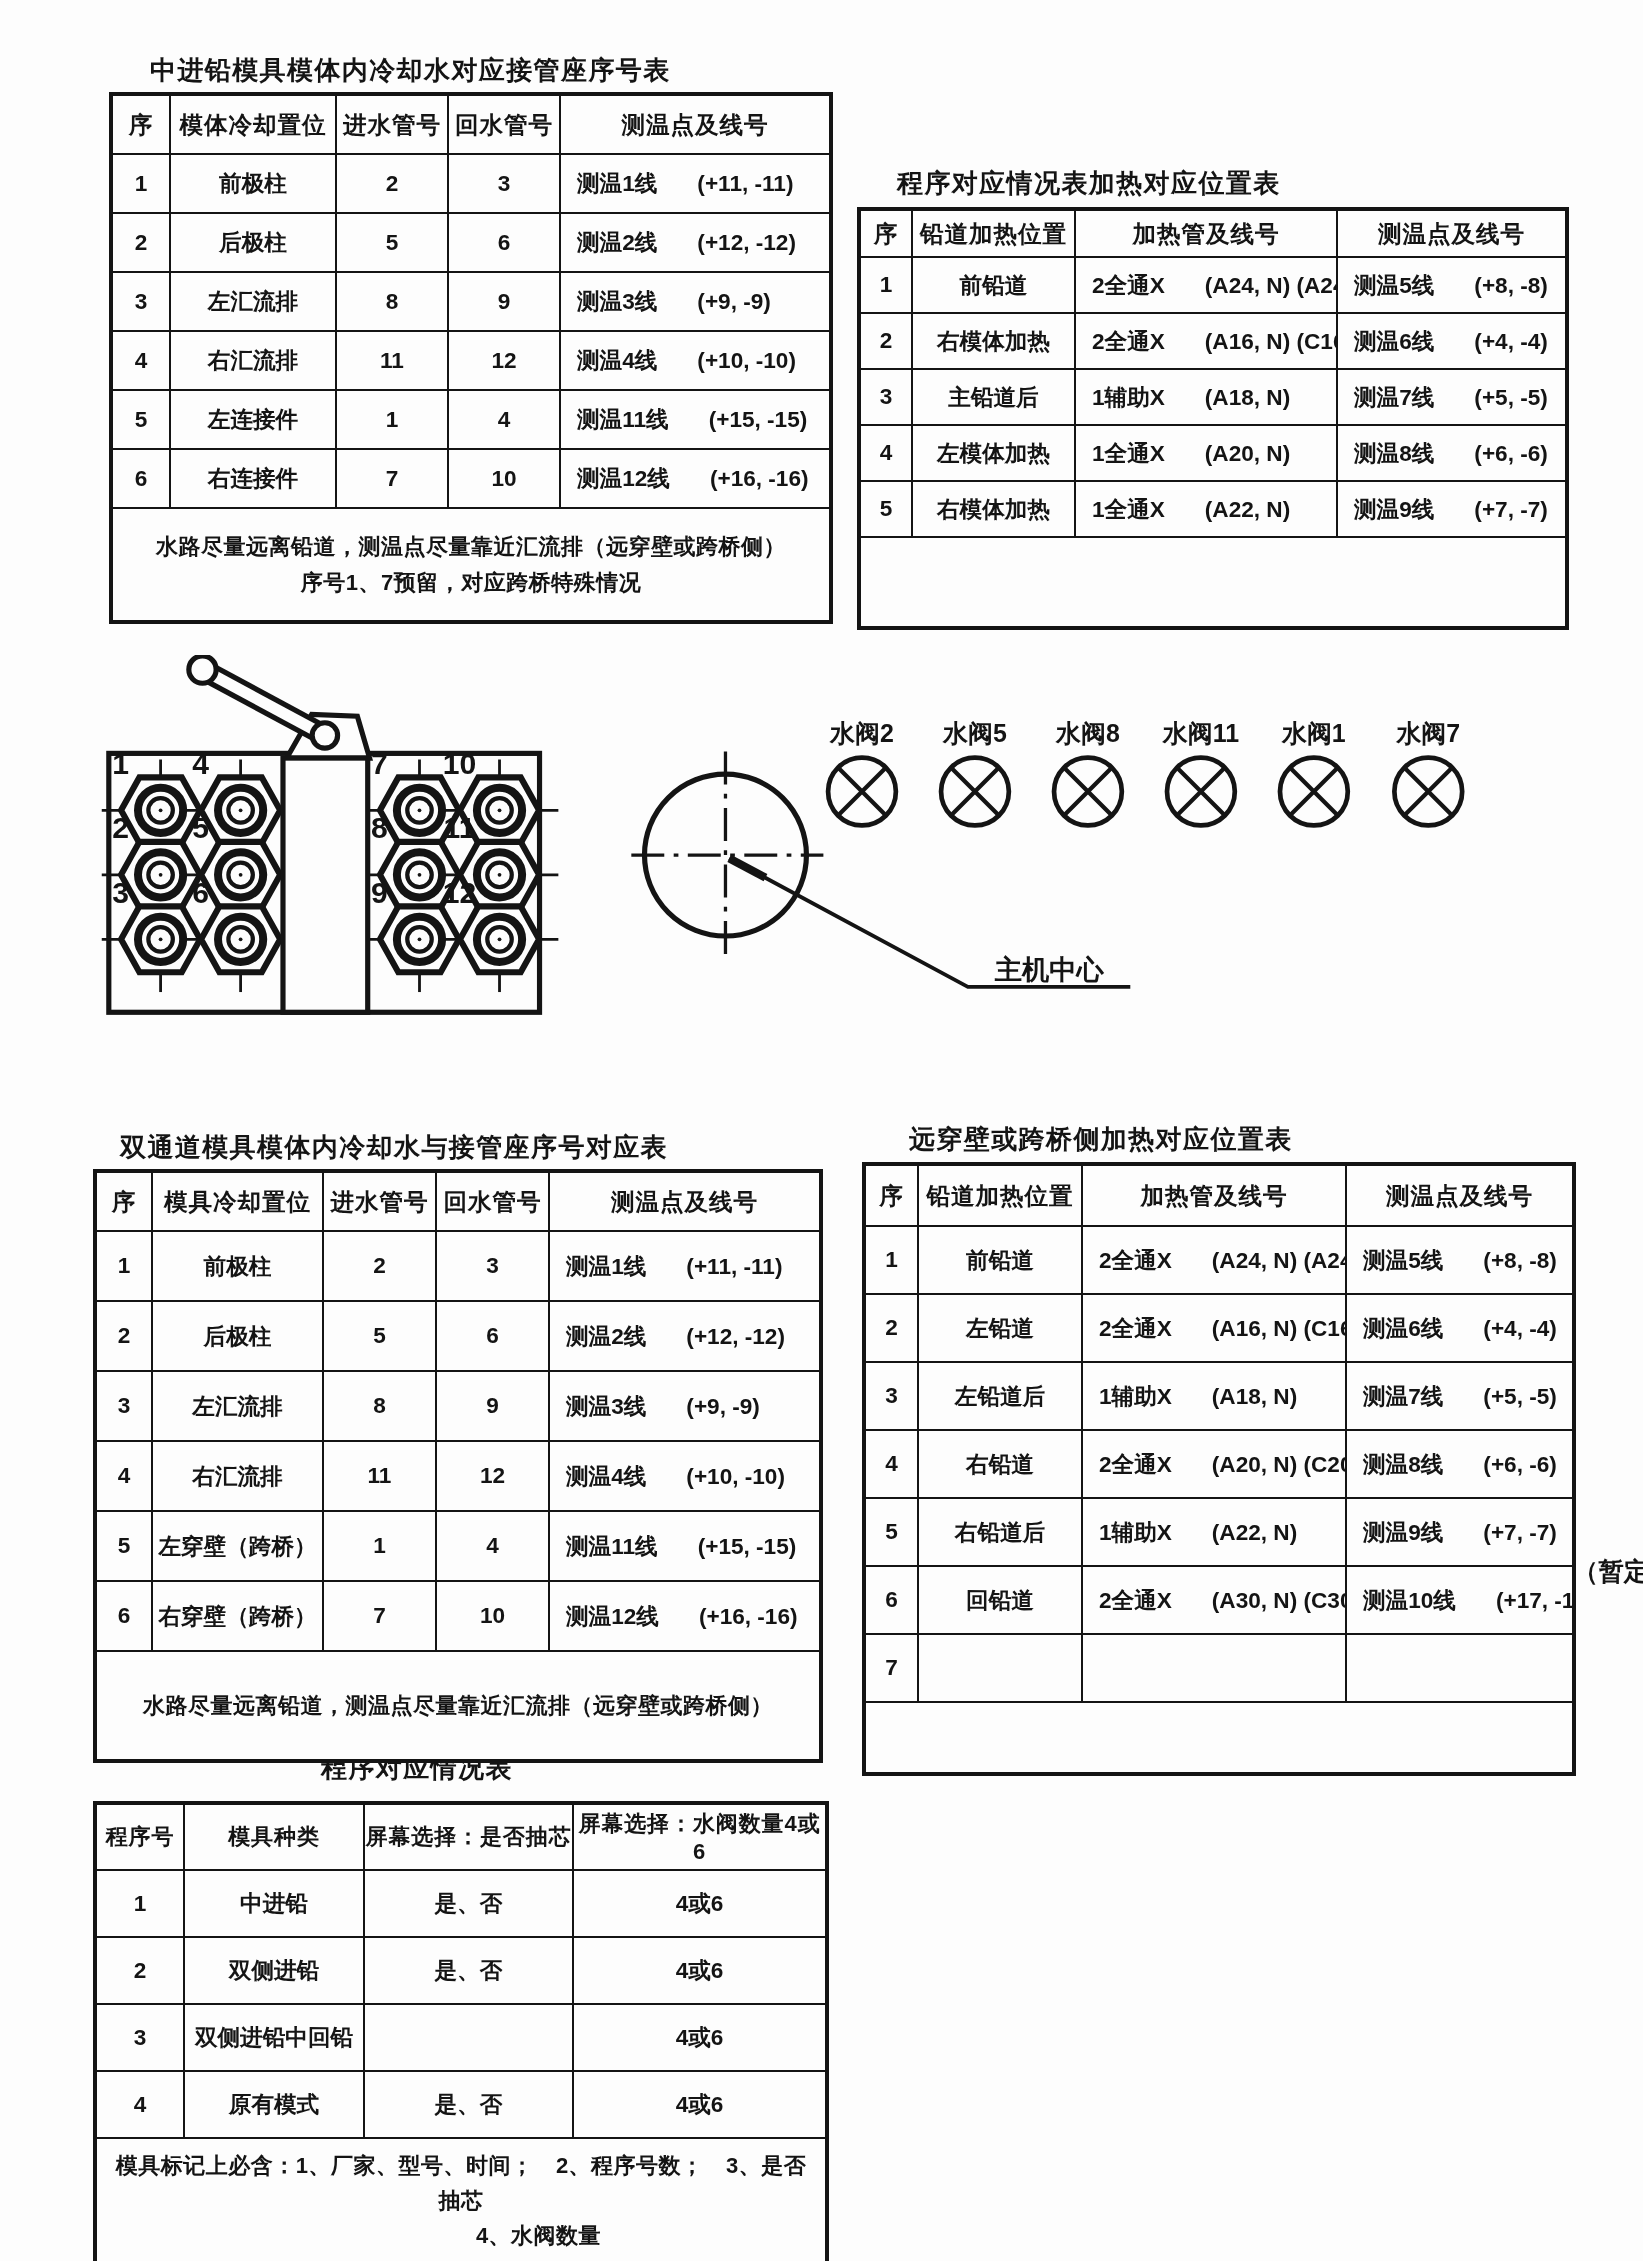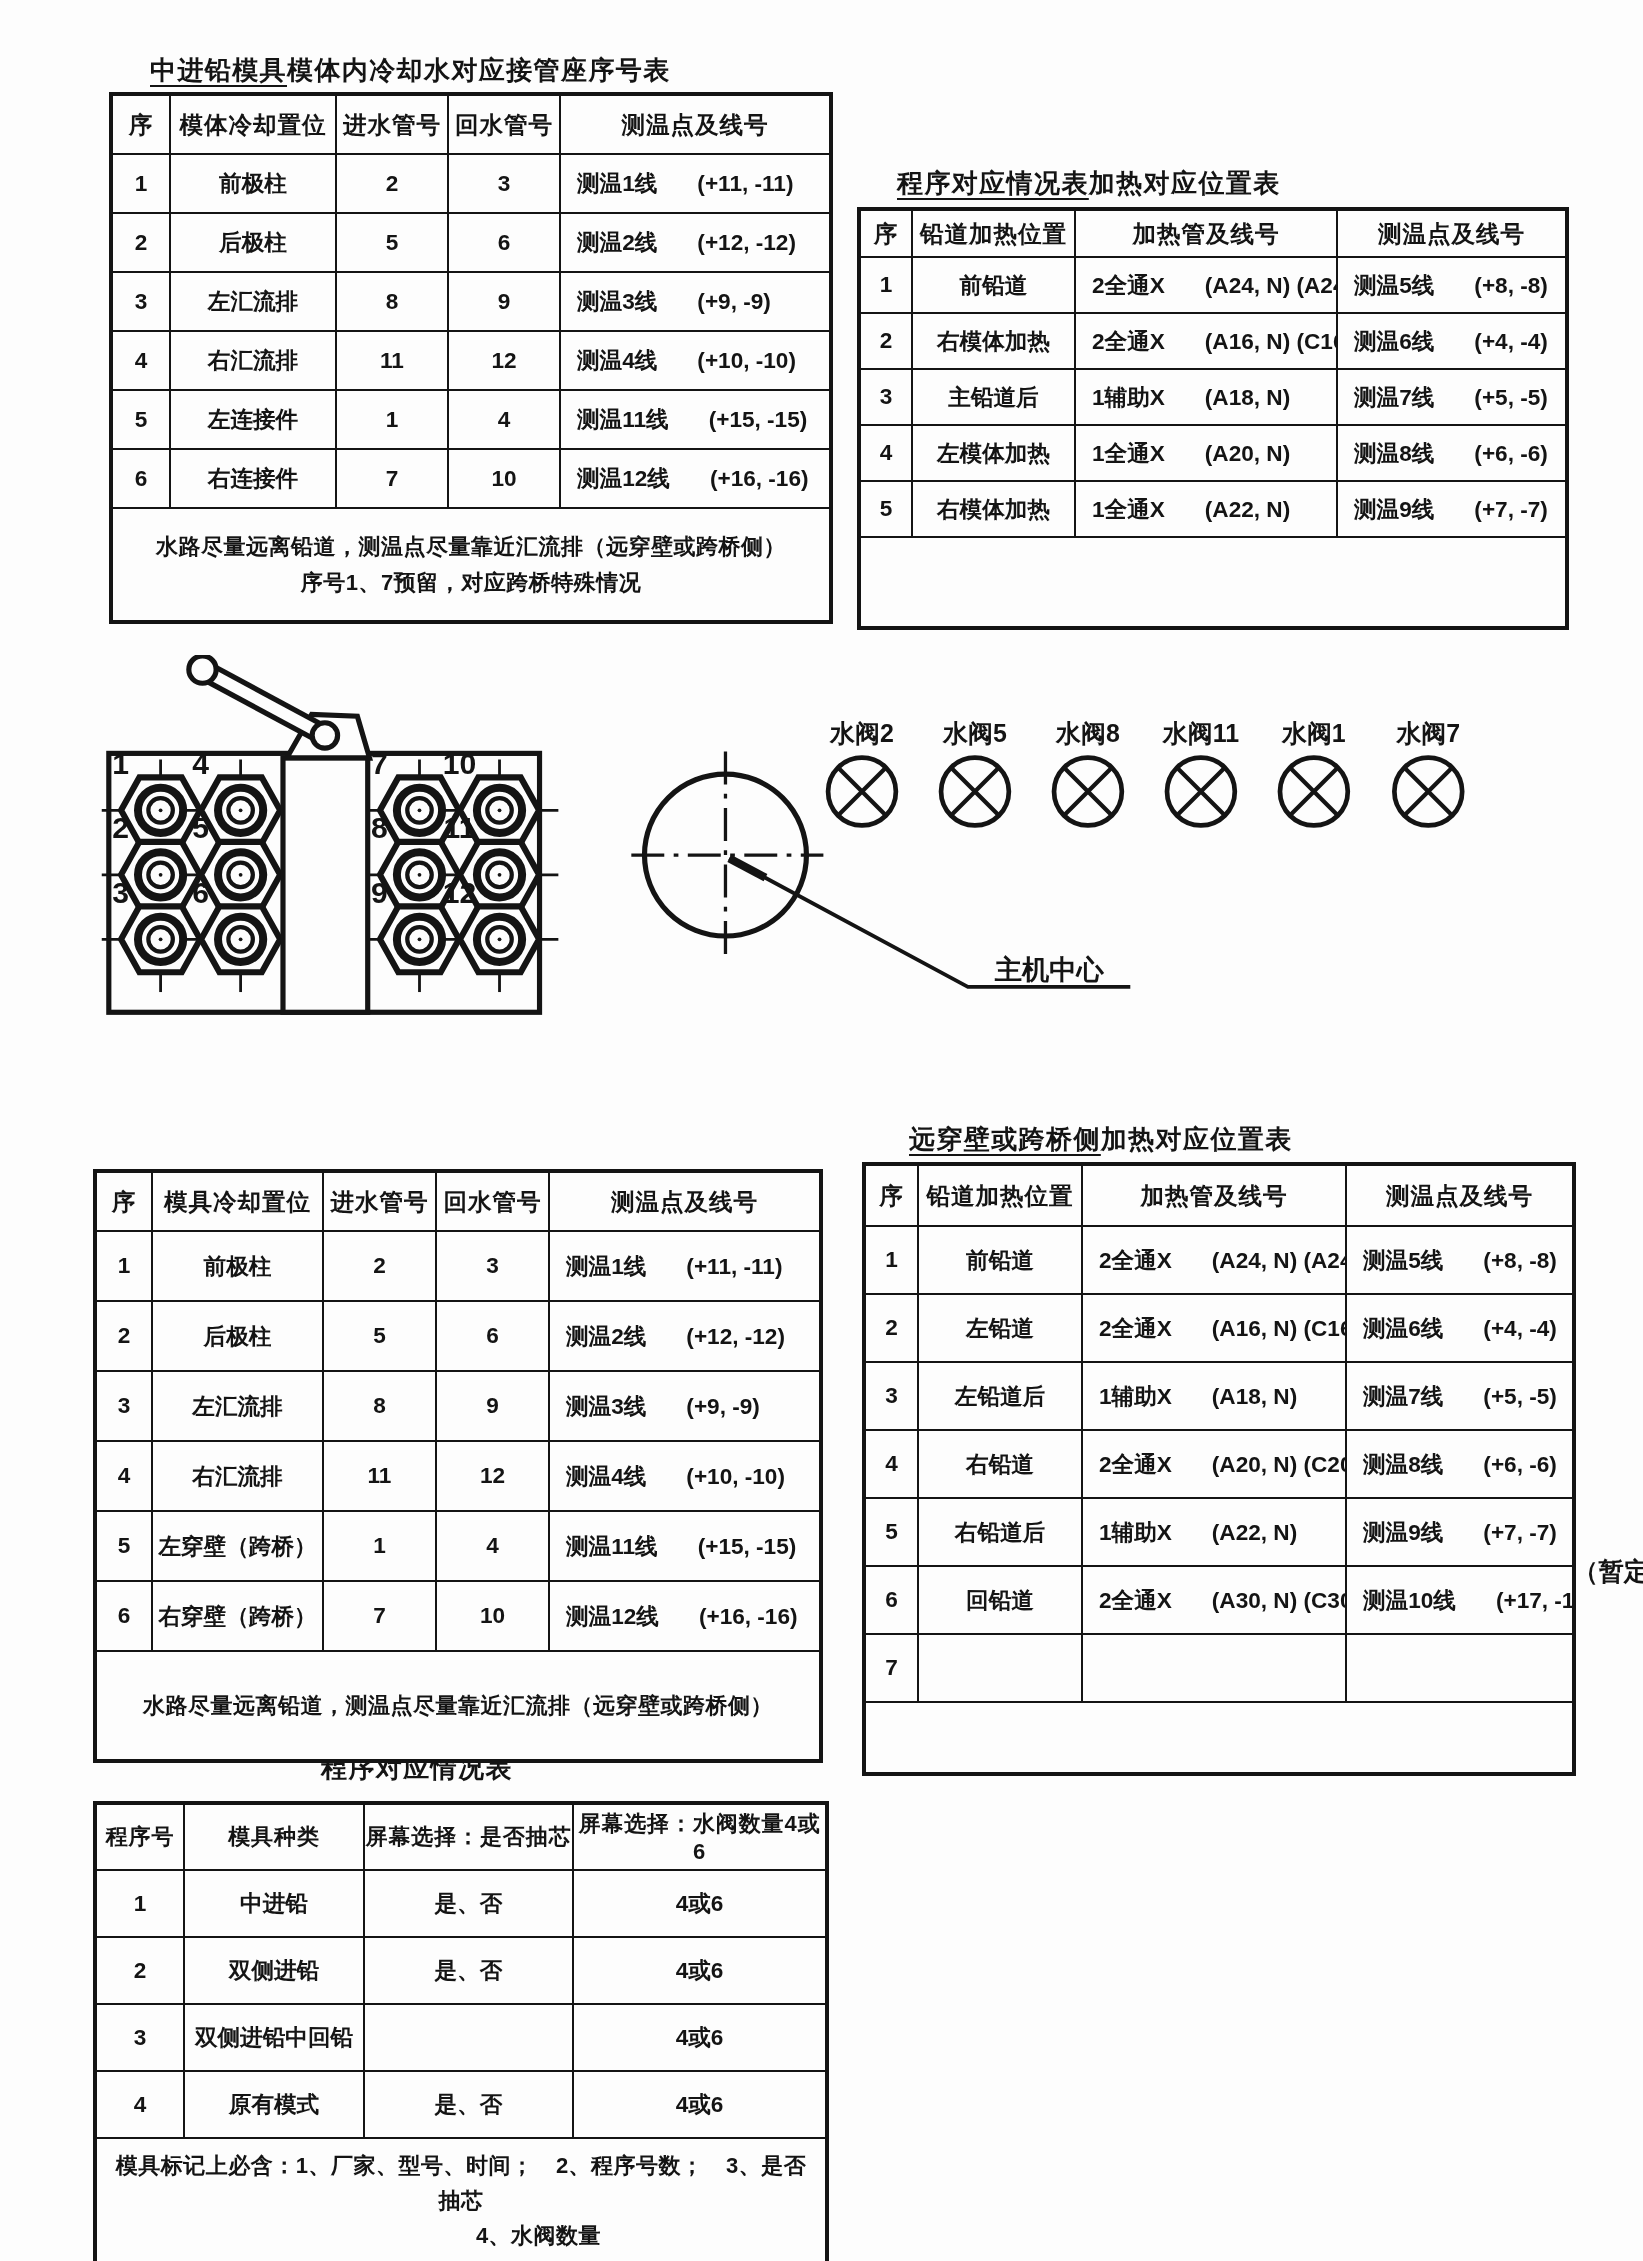--- a/index.html
+++ b/index.html
@@ -1,19 +1,19 @@
 <!DOCTYPE html>
 <html style="font-size:7.5px"><head>
 <meta charset="utf-8">
 <style>
   html,body{margin:0;padding:0;background:#e8e8e8;}
   .page{position:relative;width:1643px;height:2261px;background:#fdfdfd;overflow:hidden;
         font-family:"Liberation Sans", sans-serif;color:#141414;}
   .tbl-title{position:absolute;font-size:26px;font-weight:700;letter-spacing:1.4px;white-space:nowrap;}
-  .tu{text-decoration:underline;text-decoration-thickness:2.4px;text-underline-offset:5.7px;}
+  .tu{text-decoration-thickness:2.4px;text-underline-offset:5.7px;}
   table{position:absolute;border-collapse:collapse;table-layout:fixed;background:#fdfdfd;
         border:4.7px solid #141414;}
   th,td{border:2.8px solid #141414;font-weight:700;text-align:center;vertical-align:middle;
         font-size:22.6px;overflow:hidden;padding:0;}
   thead th{font-size:23.6px;letter-spacing:0.9px;}
   td.pair{text-align:left;padding-left:16px;white-space:nowrap;}
   td.pair .b{margin-left:40px;}
   tfoot td{text-align:center;padding:8.5px 16px;font-size:22px;line-height:1.6;letter-spacing:0.5px;}
   
   .t-tl thead th{height:57px}.t-tl tbody td{height:57px}.t-tl tfoot td{height:94px}
@@ -29,20 +29,21 @@
 </style>
 </head>
 <body>
 
 <div class="page">
 
   <div class="tbl-title" style="left:150px;top:53px"><span class="tu">中进铅模具</span><span>模体内冷却水对应接管座序号表</span></div>
 
   <div class="tbl-title" style="left:897px;top:166px"><span class="tu">程序对应情况表</span><span>加热对应位置表</span></div>
 
+  <div class="tbl-title" style="left:120px;top:1130px"><span class="tu">双通道模具</span><span>模体内冷却水与接管座序号对应表</span></div>
 
   <div class="tbl-title" style="left:909px;top:1122px"><span class="tu">远穿壁或跨桥侧</span><span>加热对应位置表</span></div>
 
   <div class="tbl-title" style="left:321px;top:1751px"><span>程序对应情况表</span></div>
 
   <table class="t-tl" style="left:109px;top:92px;width:720px">
     <colgroup>
         <col style="width:59px">
         <col style="width:166px">
         <col style="width:112px">

